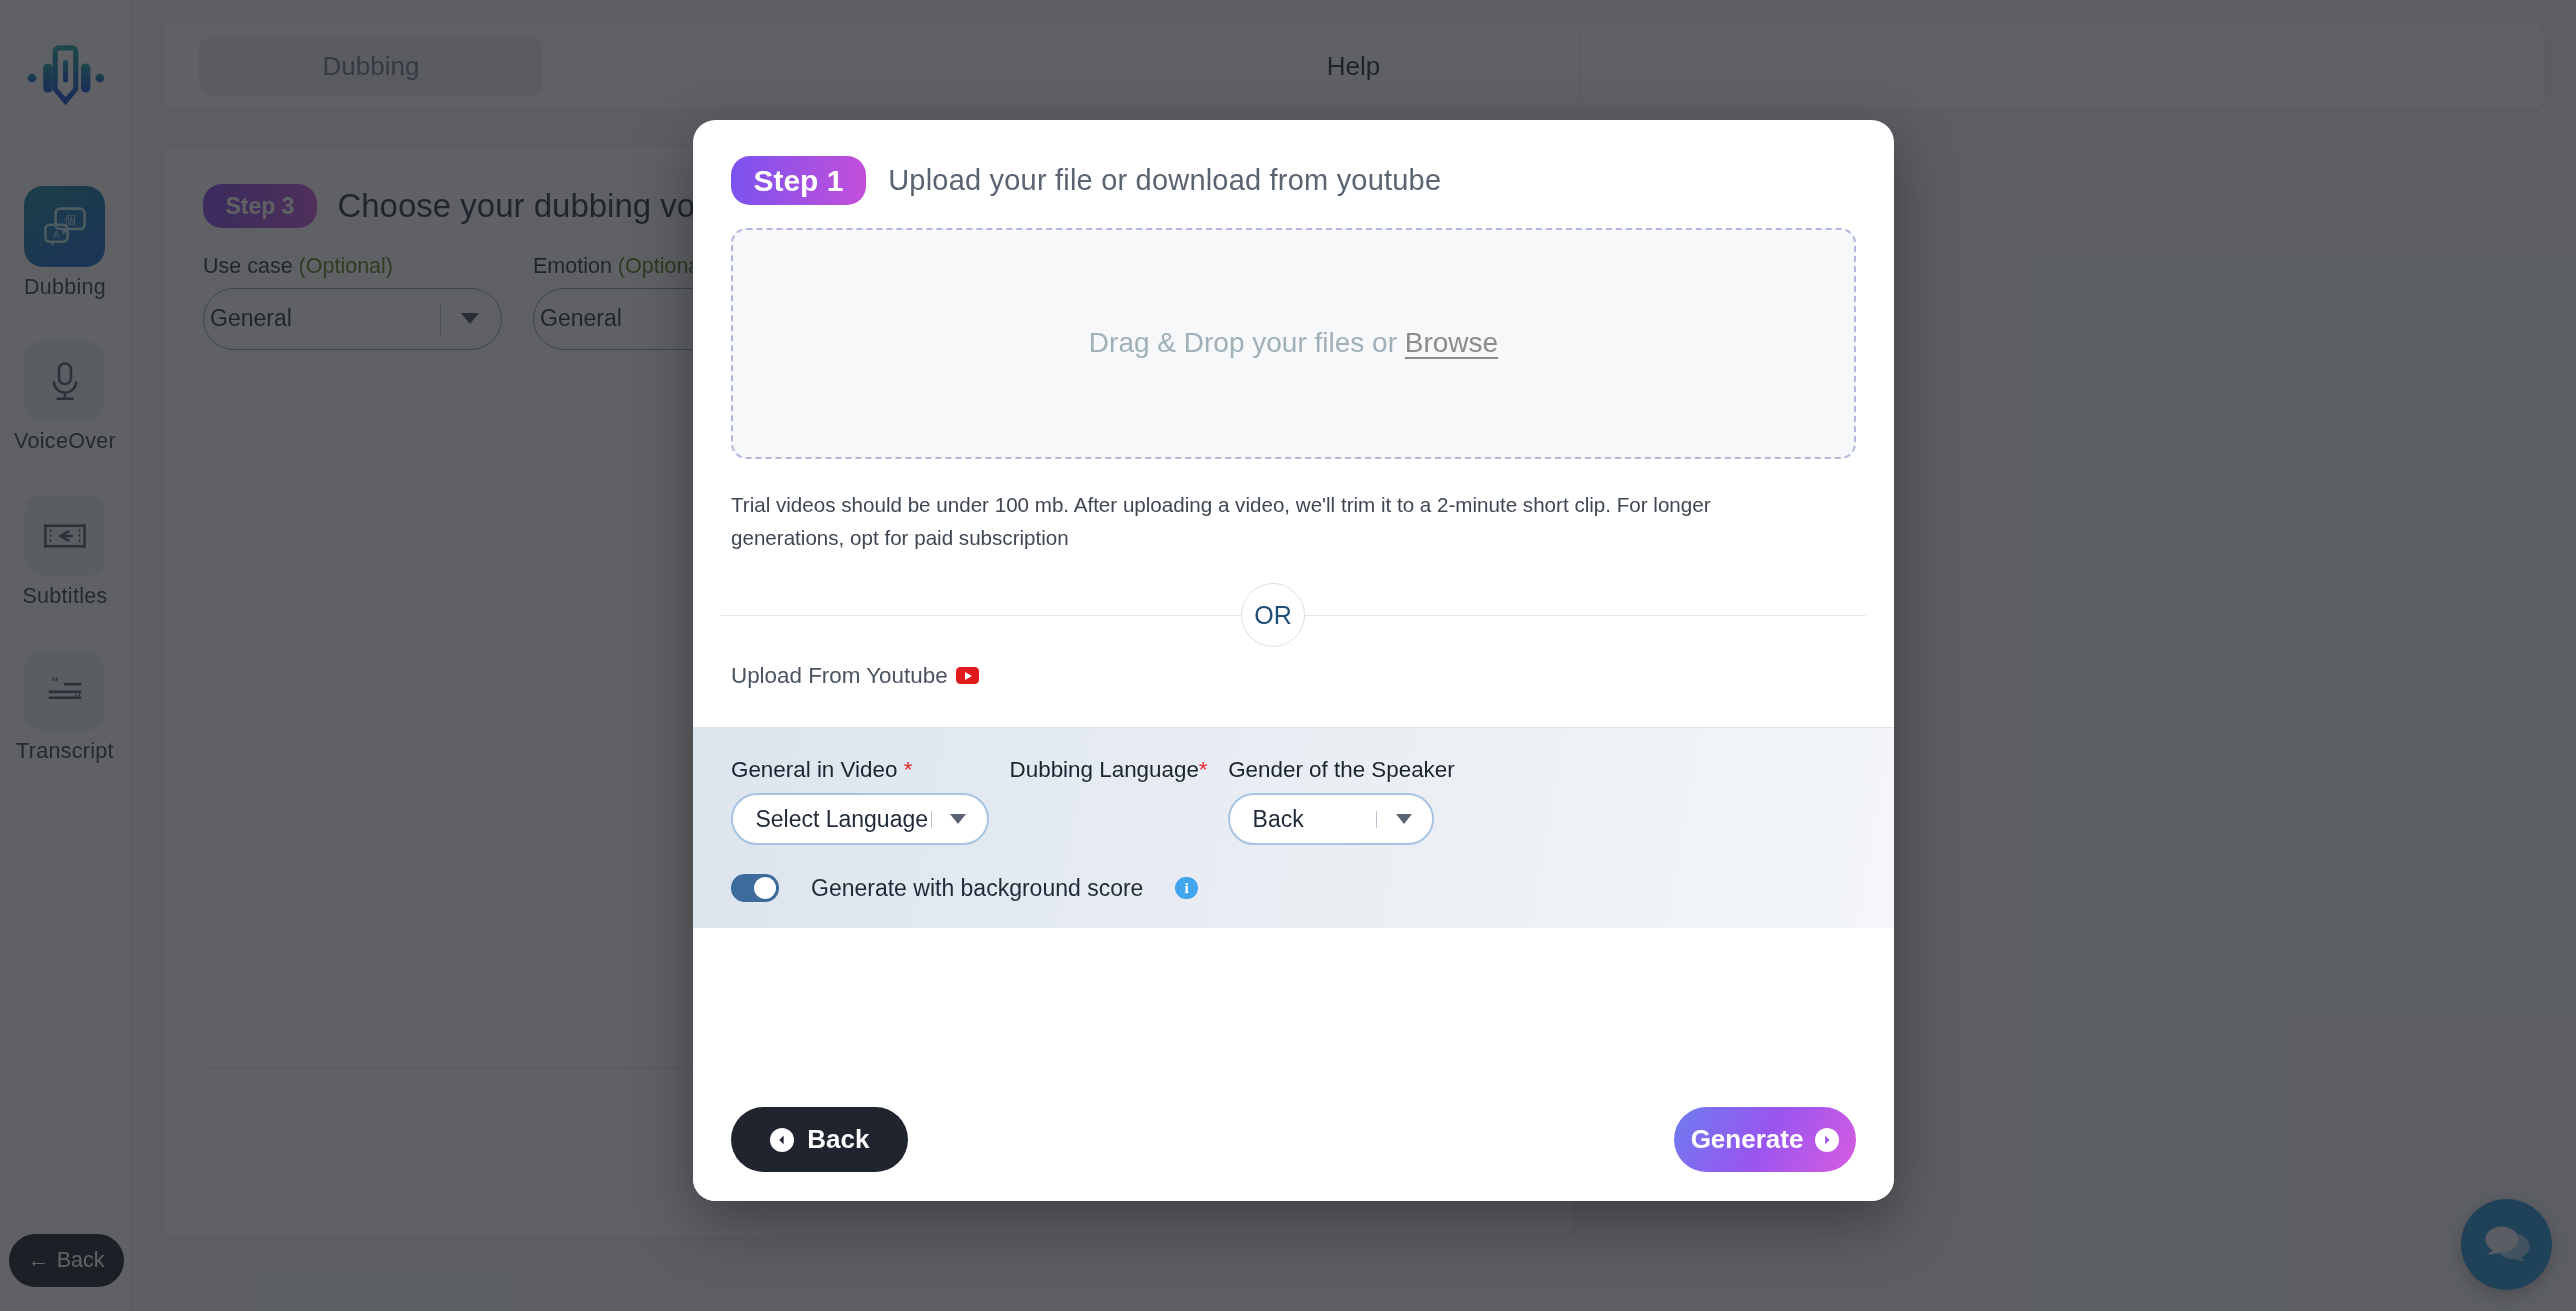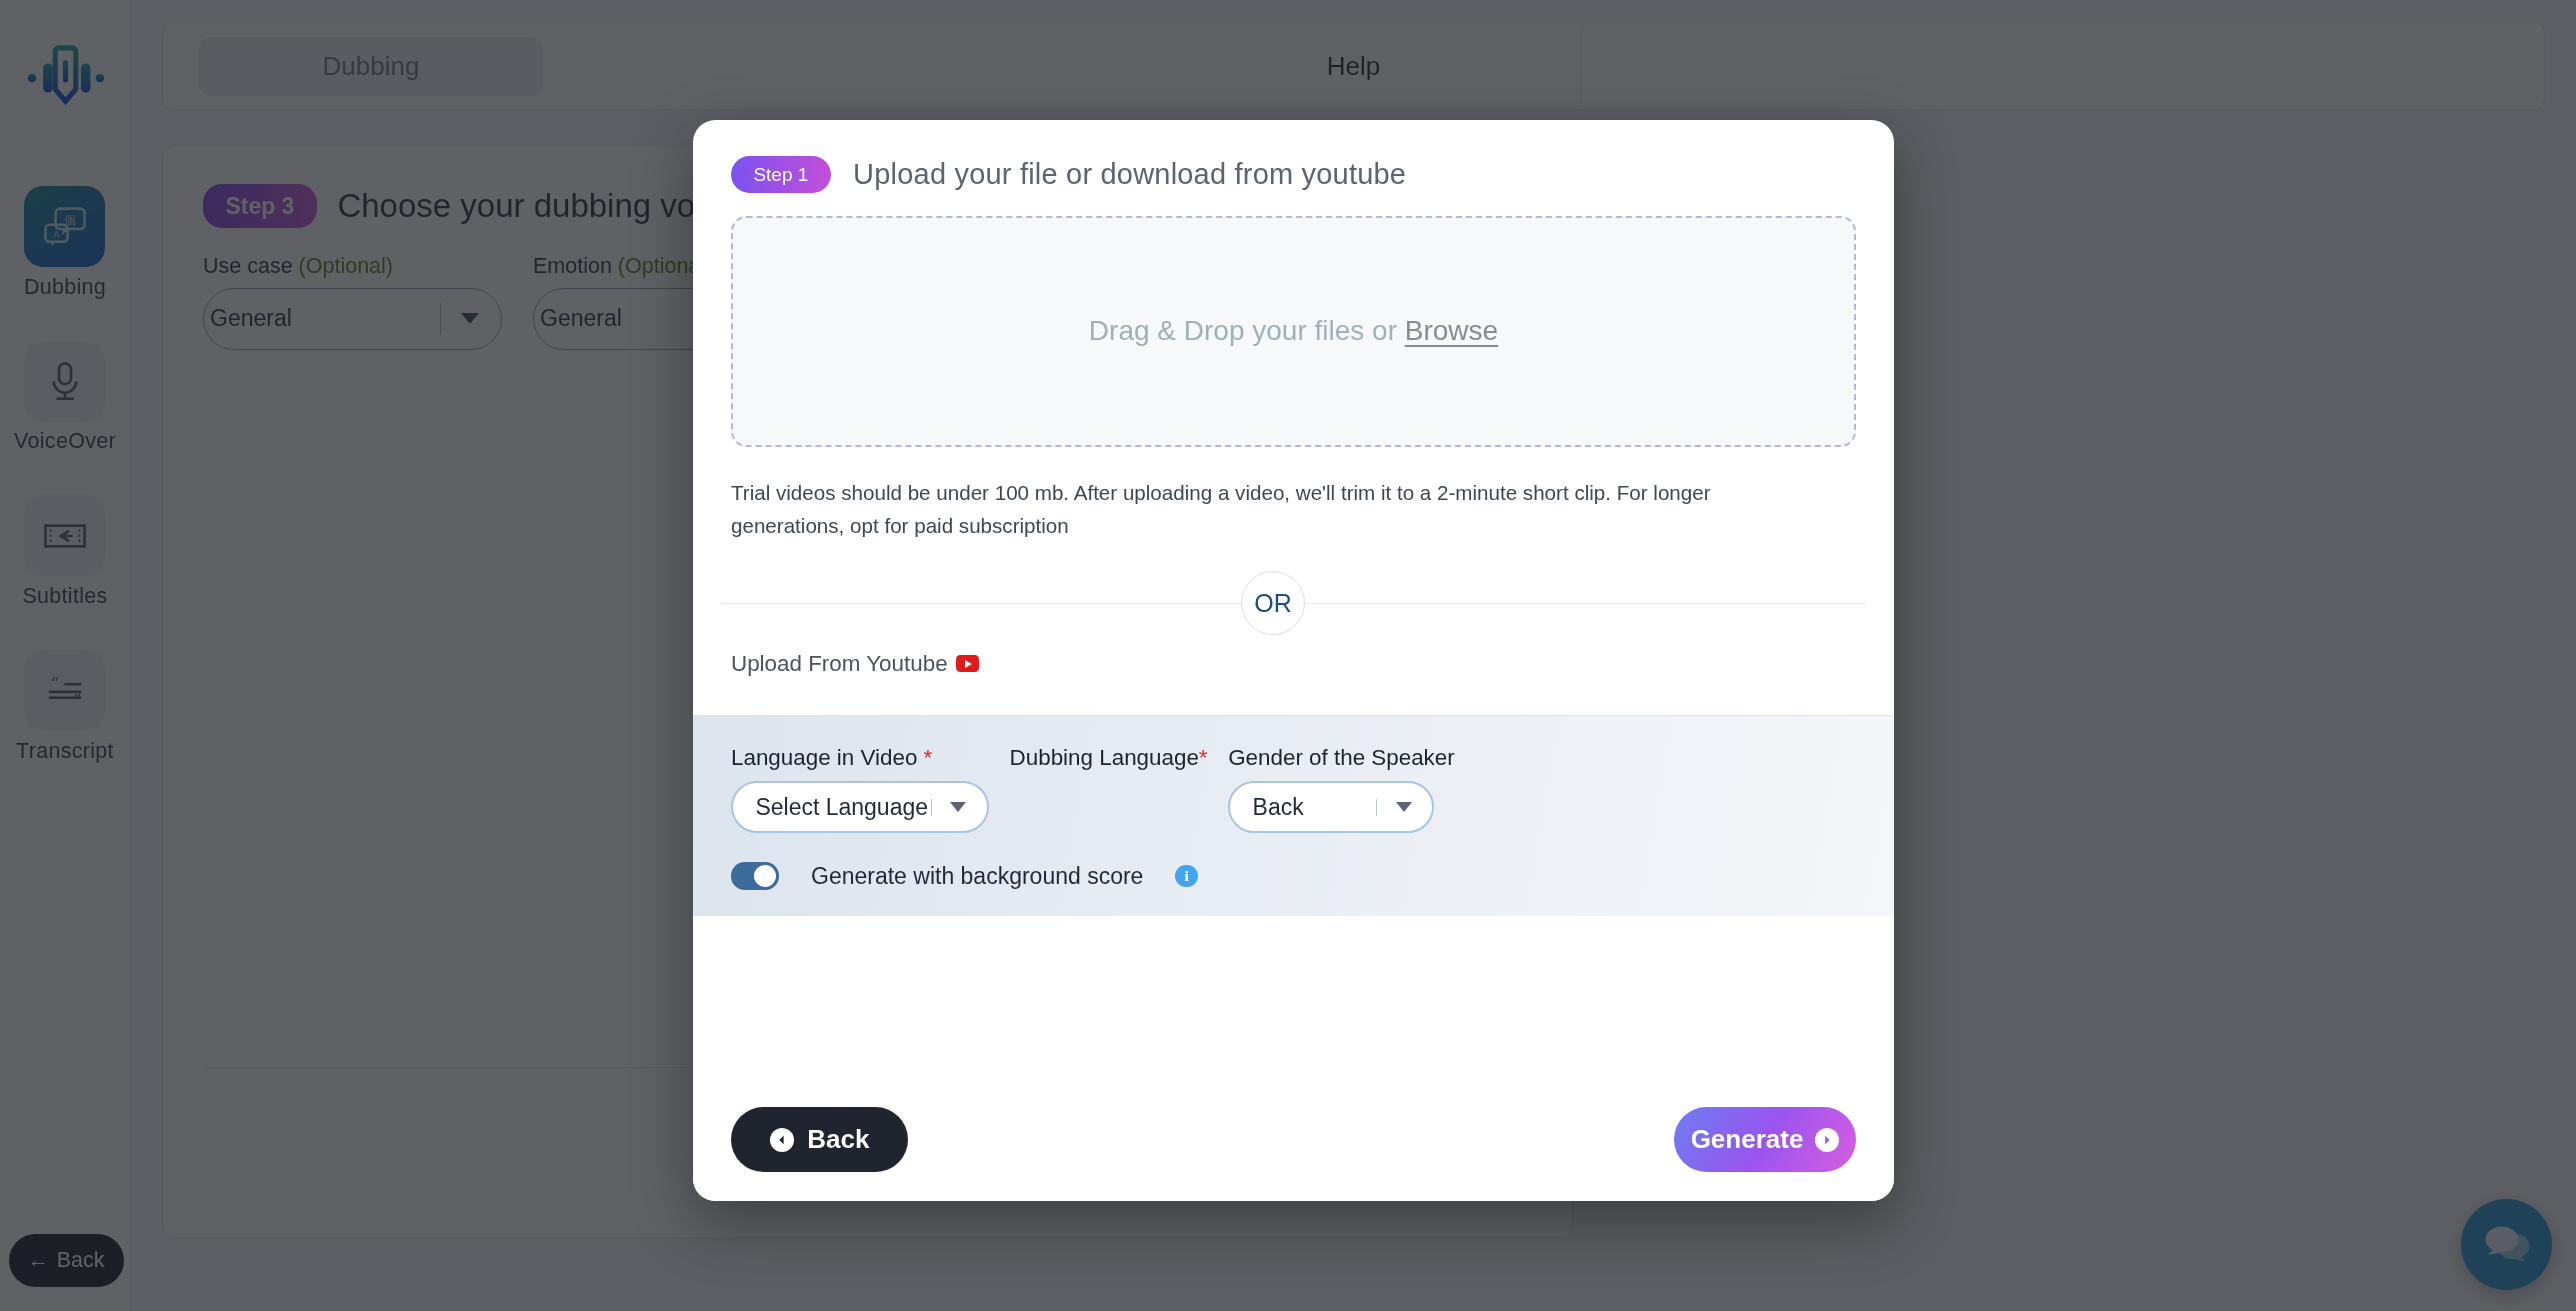--- a/index.html
+++ b/index.html
@@ -103,21 +103,21 @@
   
   #modal {
     position: absolute; left: 693px; top: 120px; width: 1201px; height: 1081px;
     background: #ffffff; border-radius: 22.4px; overflow: hidden;
     box-shadow: 0 20.6px 60px rgba(0,0,0,.35);
     display: flex; flex-direction: column;
   }
   .modal-body { padding: 36px 38px 0 38px; }
   .modal-head { display: flex; align-items: center; gap: 22.4px; }
   .modal-step-badge {
-    padding: 7.7px 22.4px; border-radius: 19px; color: #fff; font-size: 19px; font-weight: 400;
+    padding: 7.7px 22.4px; border-radius: 19px; color: #fff; font-size: 30px; font-weight: 700;
     background: linear-gradient(95deg,#7b52ef 0%, #c44fd9 100%);
     text-align: right;
   }
   .modal-title { font-size: 29px; color: #5b6472; letter-spacing: 0.2px; }
 
   .dropzone {
     margin-top: 22.4px; height: 231px; border: 2.6px dashed #b3b7dd; border-radius: 15.5px;
     background: #f7f8fa; display: flex; align-items: center; justify-content: center;
     cursor: pointer;
   }
@@ -381,21 +381,21 @@
         </span>
     </div>
 
   </div>
 
   <div class="form-strip">
     <div class="form-row">
 
       <div class="form-field">
         <div class="form-label">
-          <span>Language in Video</span>
+          <span>General in Video</span>
           <span class="req">*</span>
         </div>
         <div class="fsel w1">
           <span class="fsel-value">Select Language</span>
           <span class="fsel-sep"></span>
           <span class="fsel-caret"></span>
         </div>
       </div>
 
       <div class="form-field">

